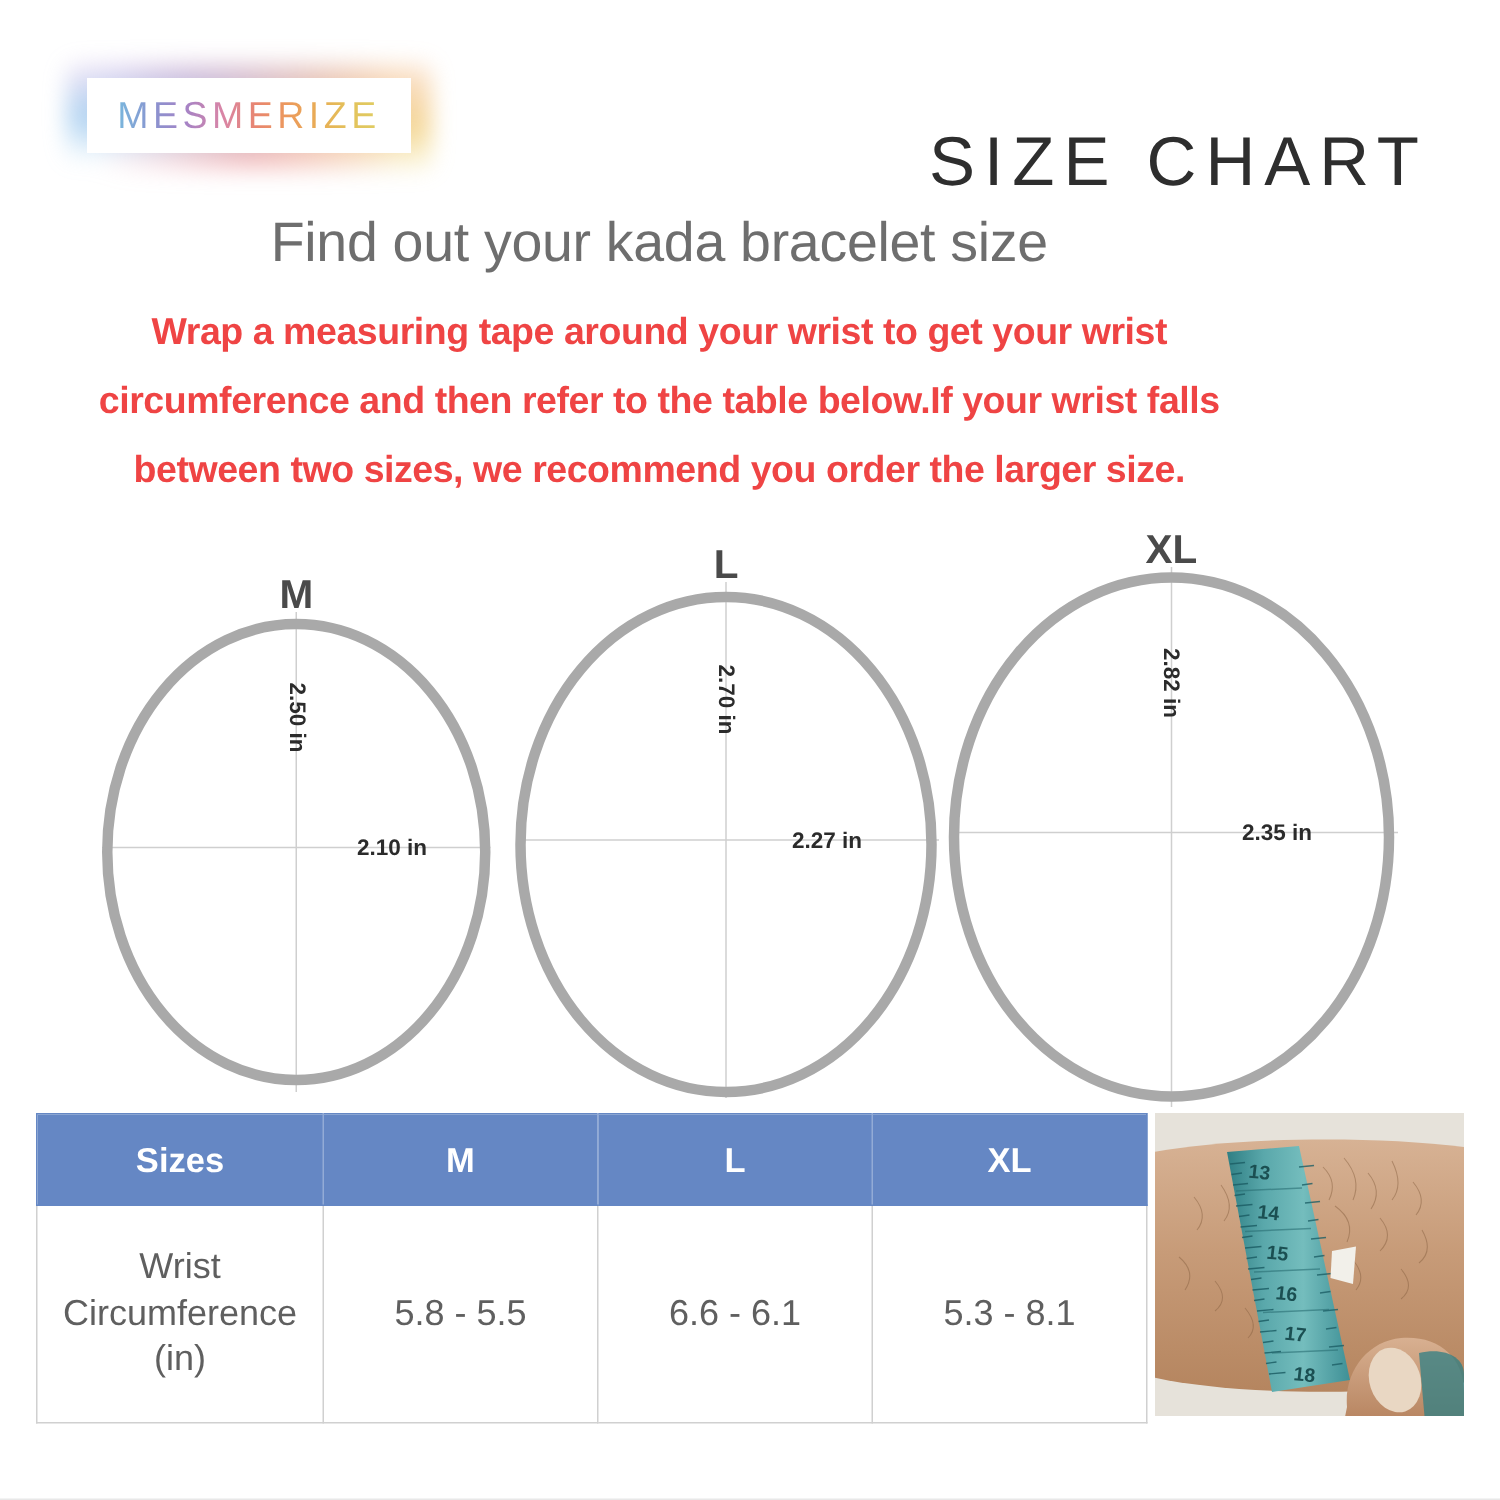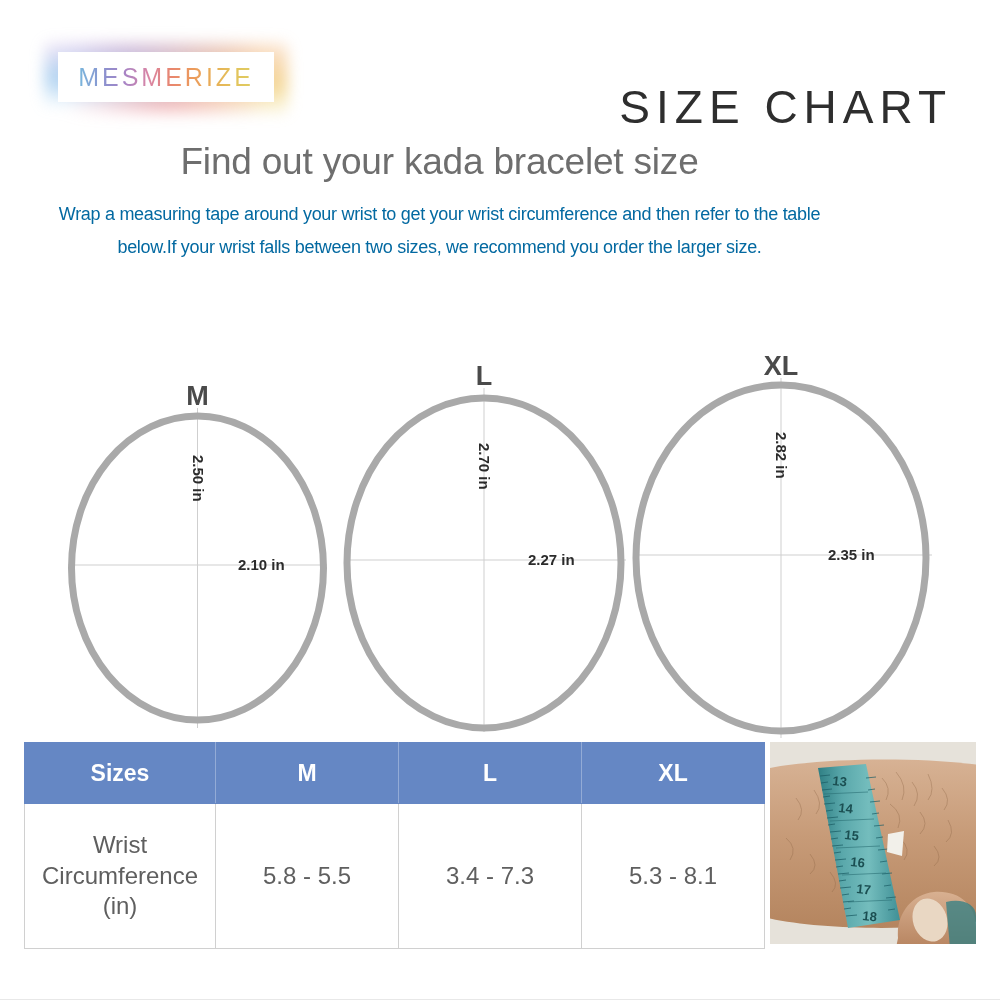--- a/index.html
+++ b/index.html
@@ -100,23 +100,23 @@
     font-family: "Liberation Sans", sans-serif;
     font-size: 37px;
     font-weight: 400;
     color: #6e6e6e;
     line-height: 1.18;
     letter-spacing: -0.2px;
   }
   #intro-body {
     margin-top: 14px;
     font-family: "Liberation Sans", sans-serif;
-    font-size: 18px;
-    font-weight: 400;
-    color: #0369a1;
+    font-size: 25px;
+    font-weight: 700;
+    color: #ef4444;
     line-height: 1.85;
     padding: 0 46px;
     letter-spacing: -0.3px;
   }
 
   
   #diagrams {
     position: absolute;
     left: 0;
     top: 350px;
@@ -279,21 +279,21 @@
       </tr>
     </thead>
     <tbody>
       <tr>
         <td>
           <div>Wrist</div>
           <div>Circumference</div>
           <div>(in)</div>
         </td>
         <td>5.8 - 5.5</td>
-        <td>3.4 - 7.3</td>
+        <td>6.6 - 6.1</td>
         <td>5.3 - 8.1</td>
       </tr>
     </tbody>
   </table>
 
   <div id="wrist-photo">
     <svg width="206" height="202" viewBox="0 0 206 202">
       <defs>
         <linearGradient id="skinGrad" x1="0" y1="0" x2="0" y2="1">
           <stop offset="0%" stop-color="#d7b294"></stop>

